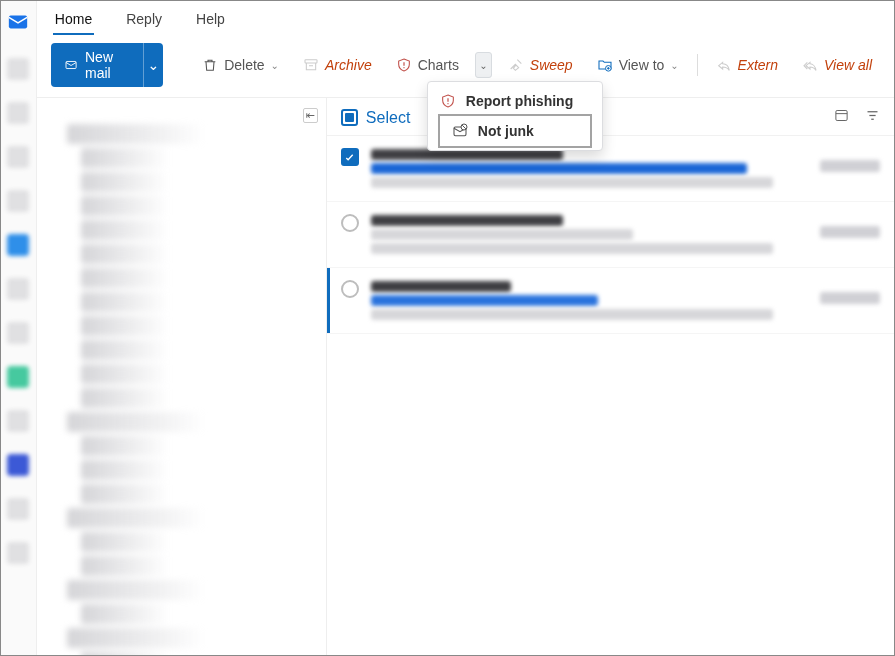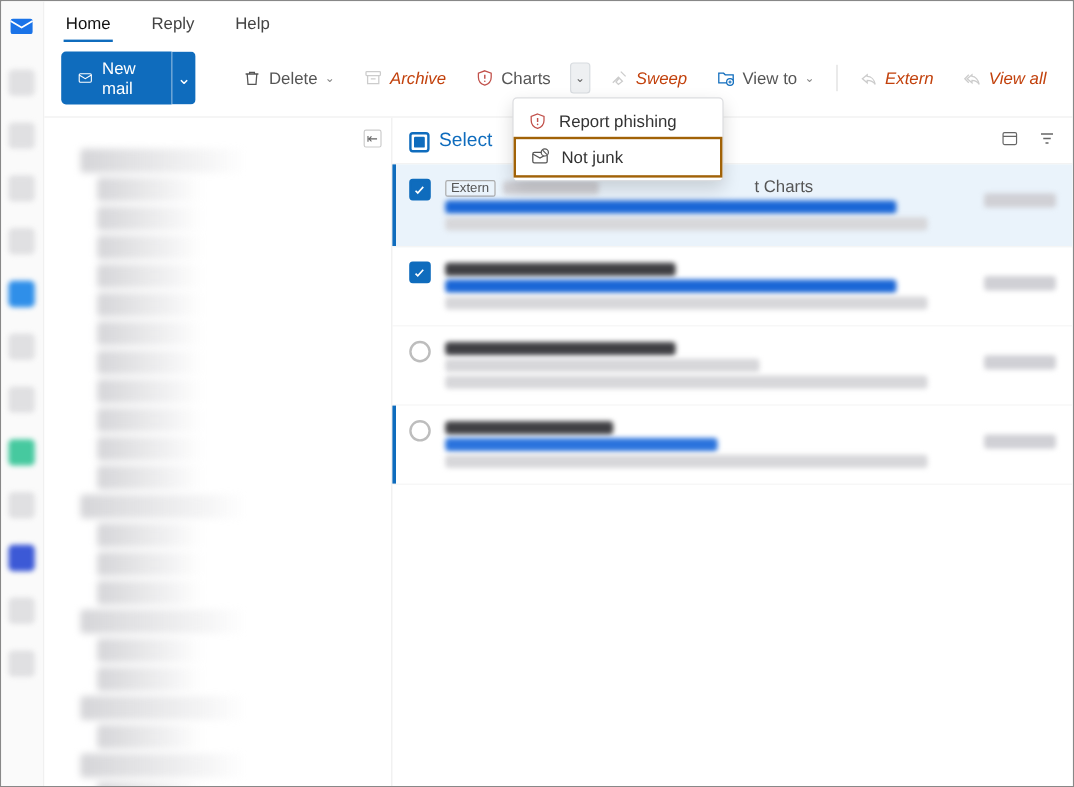--- a/index.html
+++ b/index.html
@@ -28,23 +28,23 @@
   .folder-pane { width:290px; border-right:1px solid #eee; position:relative; padding:8px 8px 8px 10px; display:flex; flex-direction:column;}
   .collapse-handle{ position:absolute; top:10px; right:8px; font-size:11px; color:#666; border:1px solid #ccc; border-radius:2px; padding:0 2px;}
   .blur-tree { flex:1; margin-top:14px; filter:blur(3.2px); color:#aaa; font-size:13px; line-height:22px; padding-left:20px;}
   .blur-tree .line{height:20px;background:linear-gradient(90deg,#d5d5d8,transparent);border-radius:3px;margin:4px 0;width:55%;}
   .blur-tree .line.s{width:35%;margin-left:14px;}
   .msg-pane{flex:1; display:flex; flex-direction:column; }
   .select-bar{display:flex;align-items:center;gap:8px;padding:10px 14px 8px;color:#0f6cbd;font-size:16px; position:relative;border-bottom:1px solid #f1f1f1;}
   .select-box{width:17px;height:17px;border:2px solid #0f6cbd;border-radius:3px;display:inline-flex;align-items:center;justify-content:center;}
   .select-box .dot{width:9px;height:9px;background:#0f6cbd;border-radius:1px;}
   .select-bar .right-icons{margin-left:auto;display:flex;gap:16px;color:#666;}
-  .dropdown{position:absolute;left:390px;top:80px;z-index:20;width:176px;background:#fff;border:1px solid #dcdde0;border-radius:4px;box-shadow:0 6px 14px rgba(0,0,0,0.15);padding:4px 0;}
+  .dropdown{position:absolute;left:390px;top:80px;z-index:20;width:176px;background:#fff;border:1px solid #dcdde0;border-radius:4px;box-shadow:0 6px 14px rgba(0,0,0,0.15);padding:4px 0;font-weight:bold;}
   .dropdown .item{display:flex;align-items:center;gap:10px;padding:7px 12px;color:#333;font-size:14px;}
-  .dropdown .item.red-box{border:2px solid #a16207;margin:-2px 0;}
+  .dropdown .item.red-box{border:2px solid #a3a3a3;margin:-2px 10px;}
   .msg-list{padding:0;}
   .msg{display:flex;gap:12px;padding:10px 14px 10px 14px;border-bottom:1px solid #f5f5f5;position:relative;}
   .msg .left-bar{position:absolute;left:0;top:0;bottom:0;width:3px;background:#0f6cbd;}
   .msg .chk{width:18px;height:18px;border:2px solid #0f6cbd;border-radius:3px;display:inline-flex;align-items:center;justify-content:center;flex-shrink:0;margin-top:2px;}
   .msg .chk.checked{background:#0f6cbd;}
   .msg .chk.empty{border:2px solid #bdbdbd;border-radius:50%;}
   .msg .body{flex:1;}
   .mline{height:11px;border-radius:3px;margin:3px 0;background:#d7d7da;filter:blur(2.2px);}
   .mline.title{background:#3f3f43;width:44%;}
   .mline.sub{background:#1a66d6;width:86%;}
@@ -221,34 +221,20 @@
                   <line x1="3" y1="9" x2="21" y2="9" stroke="#666" stroke-width="1.6"></line>
                 </svg></span>
             <span><svg width="15" height="15" viewBox="0 0 24 24">
                   <line x1="4" y1="6" x2="20" y2="6" stroke="#666" stroke-width="2"></line>
                   <line x1="7" y1="12" x2="17" y2="12" stroke="#666" stroke-width="2"></line>
                   <line x1="10" y1="18" x2="14" y2="18" stroke="#666" stroke-width="2"></line>
                 </svg></span>
           </span>
         </div>
         <div class="msg-list">
-          <div class="msg sel">
-            <div class="left-bar"></div>
-            <span class="chk checked">
-                <svg width="11" height="11" viewBox="0 0 24 24">
-                  <path d="M5 13l4 4 10-11" stroke="#fff" stroke-width="3" fill="none"></path>
-                </svg>
-              </span>
-            <div class="body">
-              <div><span class="tag">Extern</span><span style="display:inline-block;height:11px;width:80px;background:#d0d0d5;border-radius:3px;filter:blur(2px);vertical-align:middle;"></span><span style="margin-left:130px;color:#555;filter:blur(0px);">t Charts</span></div>
-              <div class="mline sub"></div>
-              <div class="mline prev"></div>
-            </div>
-            <div class="meta"></div>
-          </div>
           <div class="msg">
             <span class="chk checked">
                 <svg width="11" height="11" viewBox="0 0 24 24">
                   <path d="M5 13l4 4 10-11" stroke="#fff" stroke-width="3" fill="none"></path>
                 </svg>
               </span>
             <div class="body">
               <div class="mline title"></div>
                 <div class="mline sub"></div>
                 <div class="mline prev"></div>

